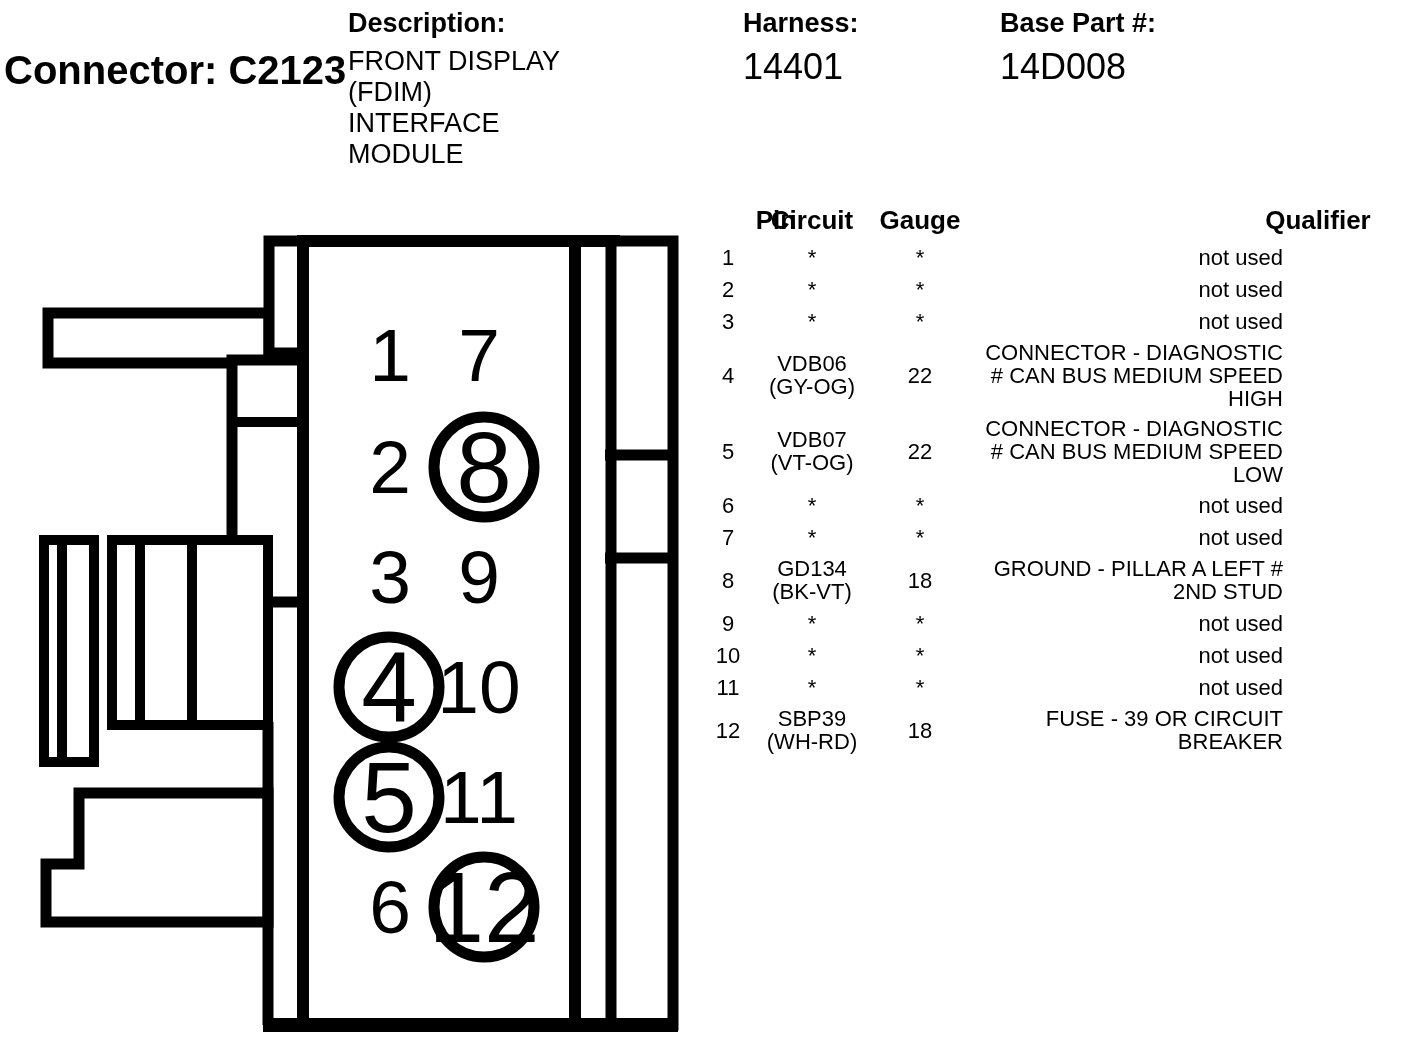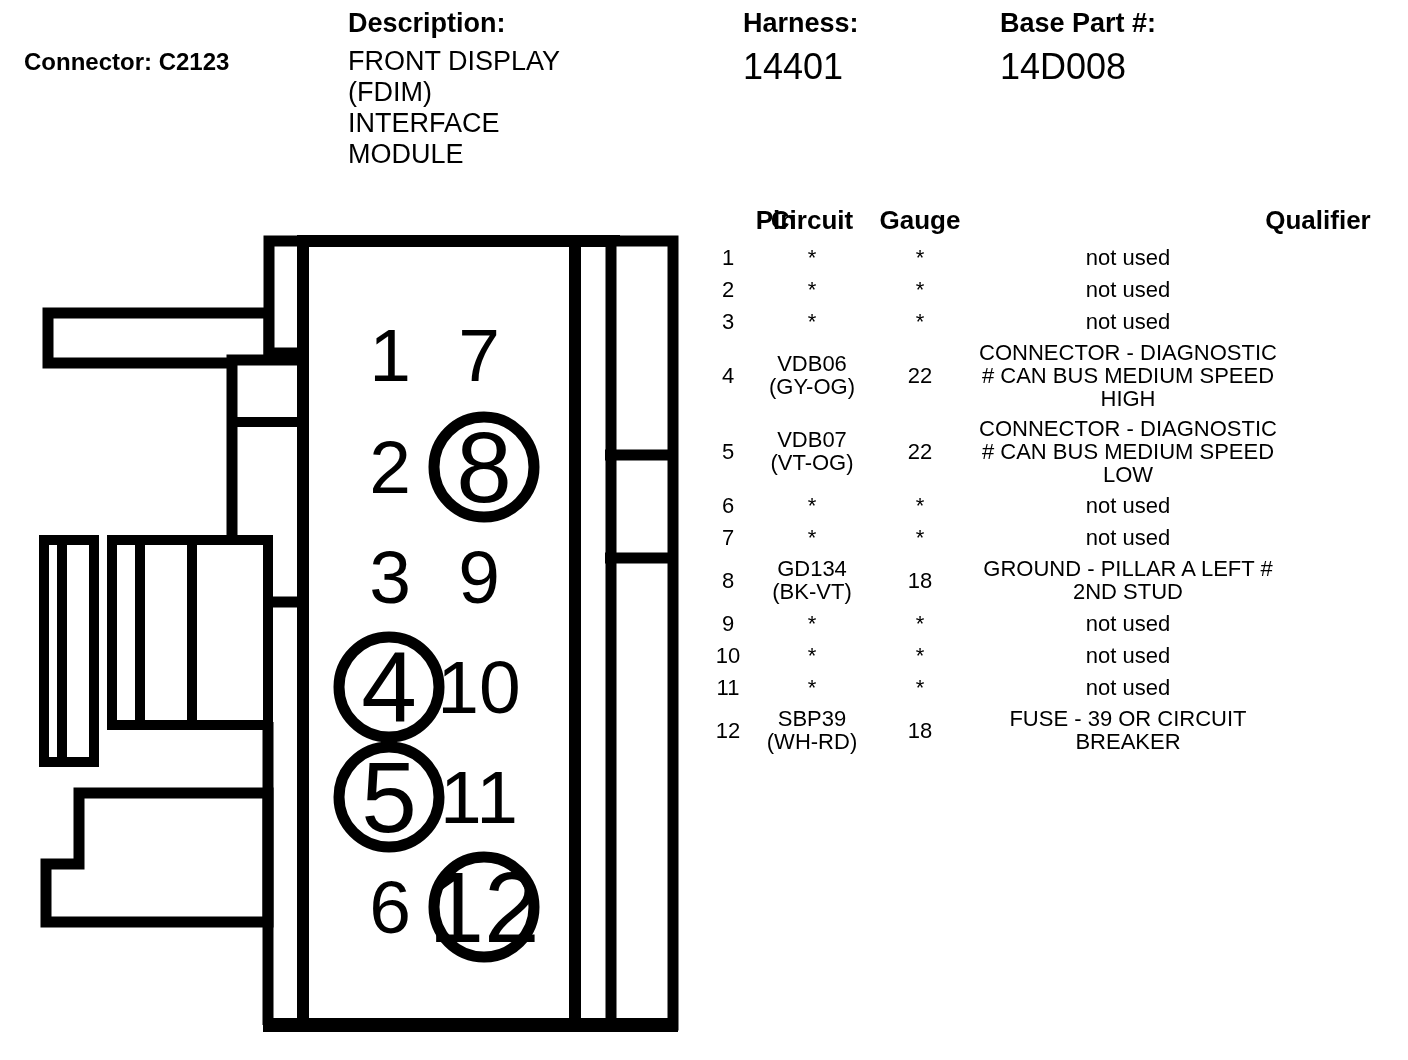--- a/index.html
+++ b/index.html
@@ -3,21 +3,21 @@
 <meta charset="utf-8">
 <style>
   html,body{margin:0;padding:0;}
   body{
     width:1408px;height:1060px;background:#fff;color:#000;
     font-family:"Liberation Sans", sans-serif;
     position:relative;overflow:hidden;
   }
   .abs{position:absolute;}
   
-  #connector-title{left:24px;top:48px;font-size:24px;font-weight:bold;white-space:nowrap;}
+  #connector-title{left:4px;top:48px;font-size:40px;font-weight:bold;white-space:nowrap;}
   .hdr-block{text-align:left;}
   #desc-block{left:348px;top:8px;width:260px;}
   #harness-block{left:743px;top:8px;width:160px;}
   #basepart-block{left:1000px;top:8px;width:172px;}
   .hdr-label{font-size:27px;font-weight:bold;}
   .hdr-value{margin-top:7px;font-size:36px;}
   #desc-lines{margin-top:7px;font-size:27px;line-height:31px;}
   
   #pin-table{left:700px;top:205px;width:708px;}
   .thead{position:relative;height:36px;font-size:26px;font-weight:bold;}
@@ -28,21 +28,21 @@
   .th-func{left:300px;width:200px;}
   .th-qual{left:553px;width:130px;}
   .trow{position:relative;}
   .h-1{height:32px;}
   .h-2{height:54px;}
   .h-3{height:76px;}
   .cell{position:absolute;top:50%;transform:translateY(-50%);font-size:22px;line-height:23px;}
   .c-pin{left:0;width:56px;text-align:center;}
   .c-circuit{left:56px;width:112px;text-align:center;}
   .c-gauge{left:168px;width:104px;text-align:center;}
-  .c-func{left:273px;width:310px;text-align:center;}
+  .c-func{left:273px;width:310px;text-align:right;}
   .c-qual{left:573px;width:130px;text-align:center;}
   
   #drawing{left:0;top:0;}
   .ln{stroke:#000;fill:none;}
   .shape{stroke:#000;fill:#fff;}
   .pin-num{font-family:"Liberation Sans", sans-serif;fill:#000;}
 </style>
 </head>
 <body>
 

